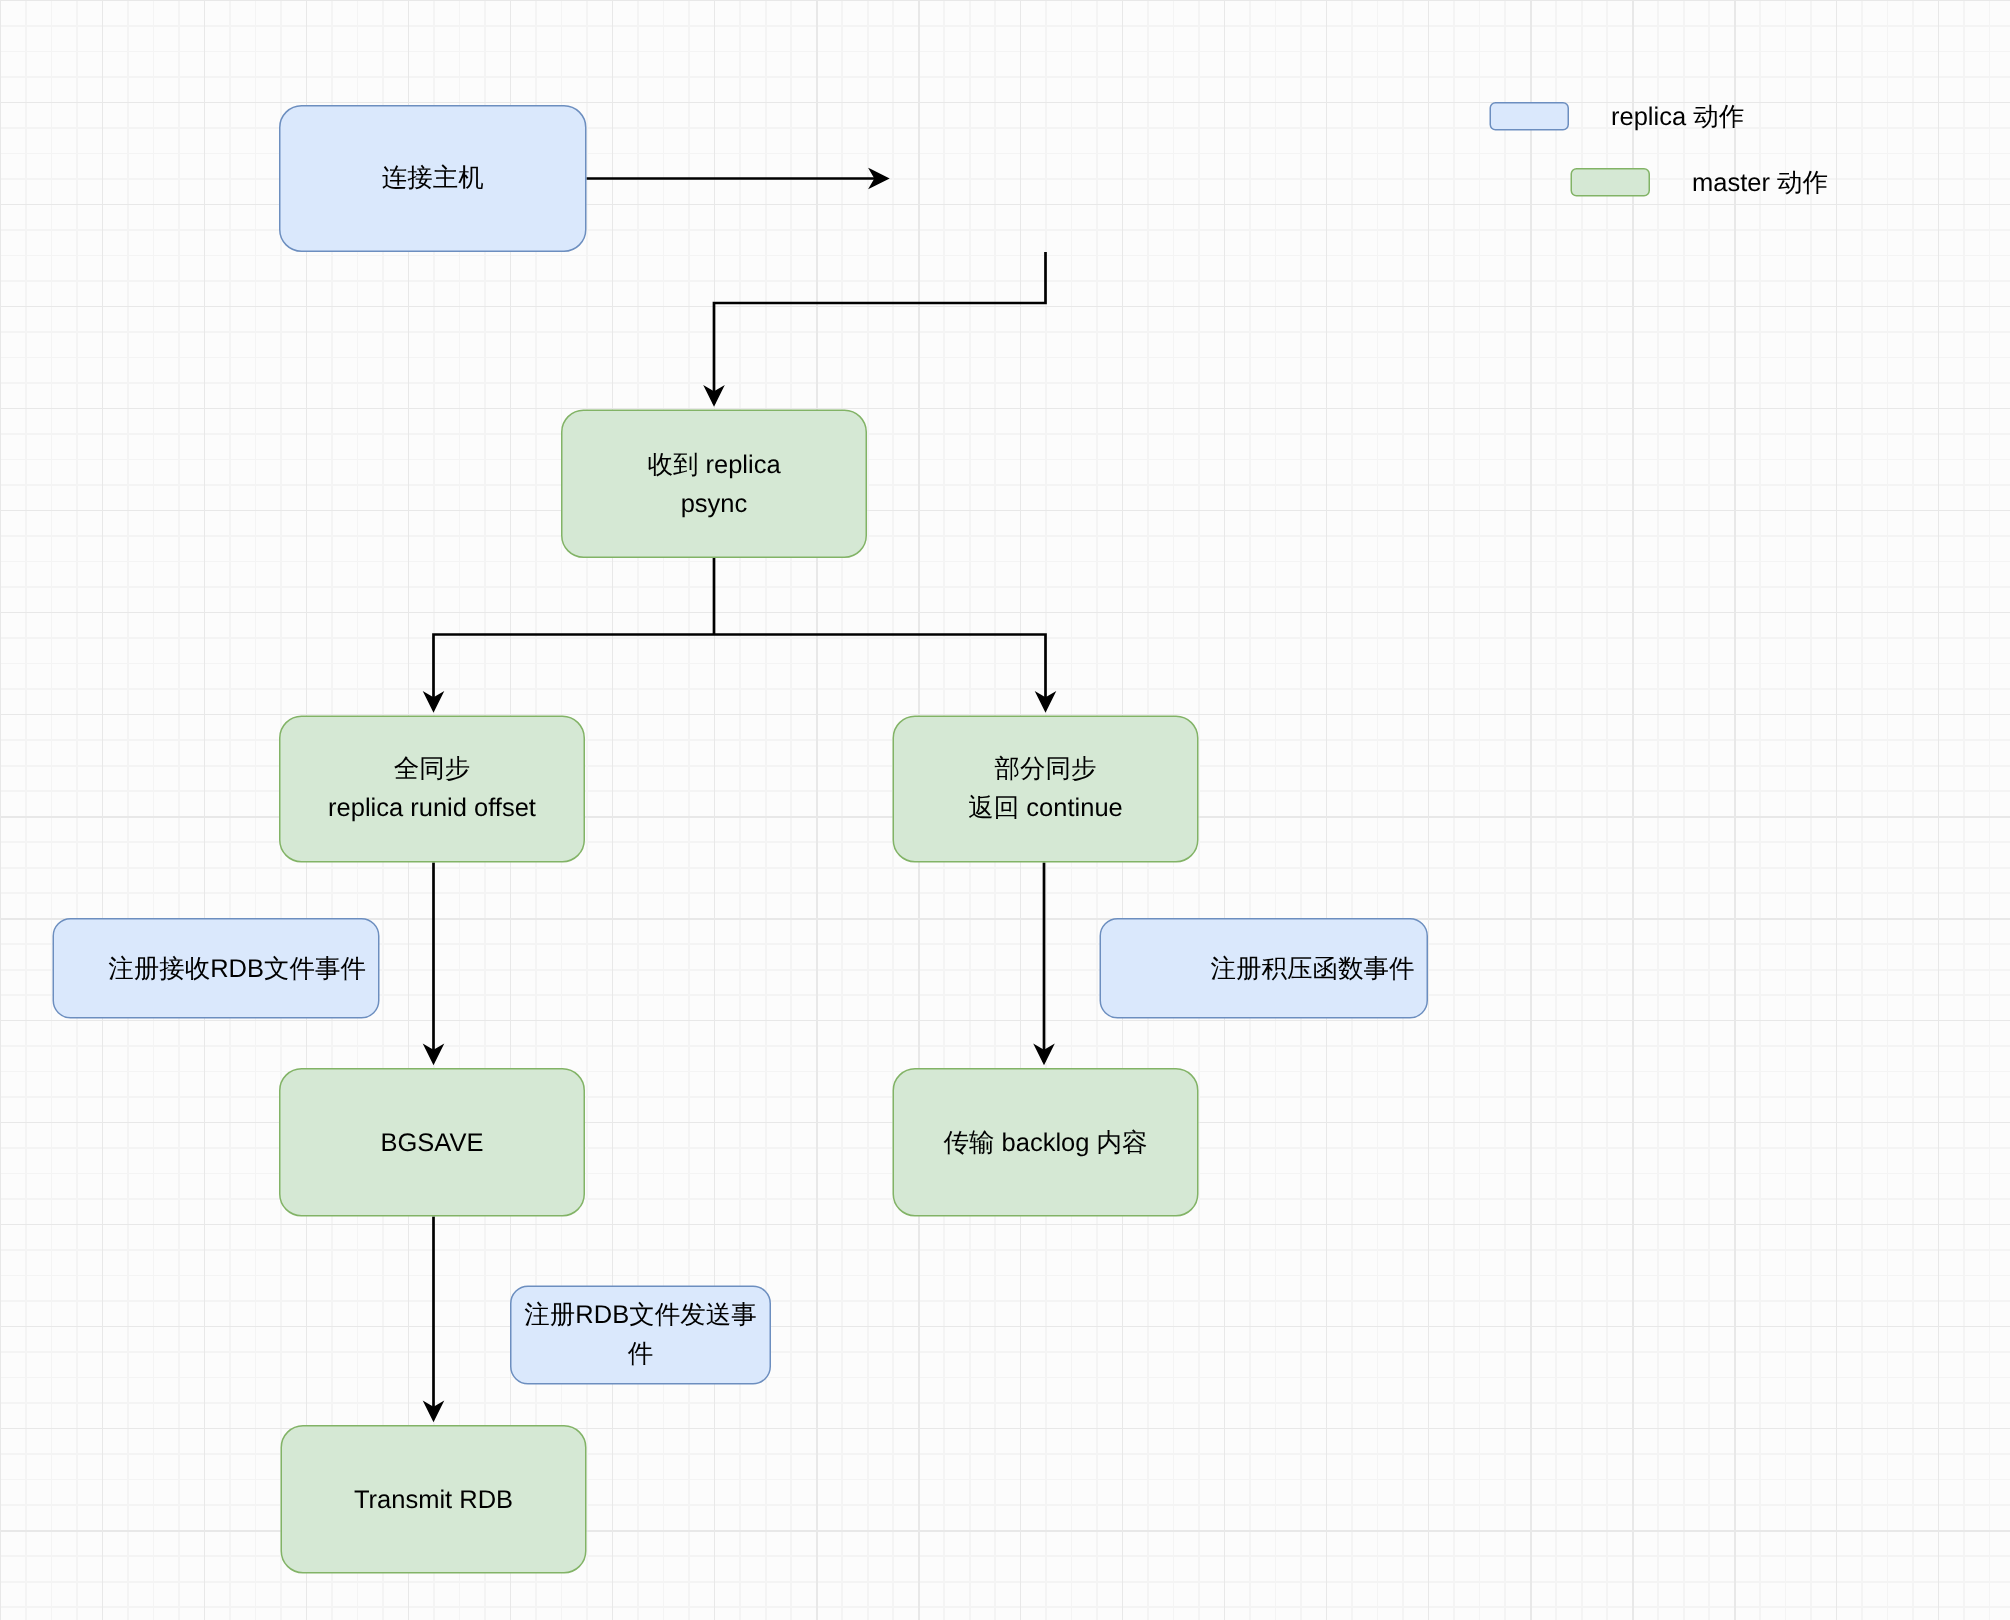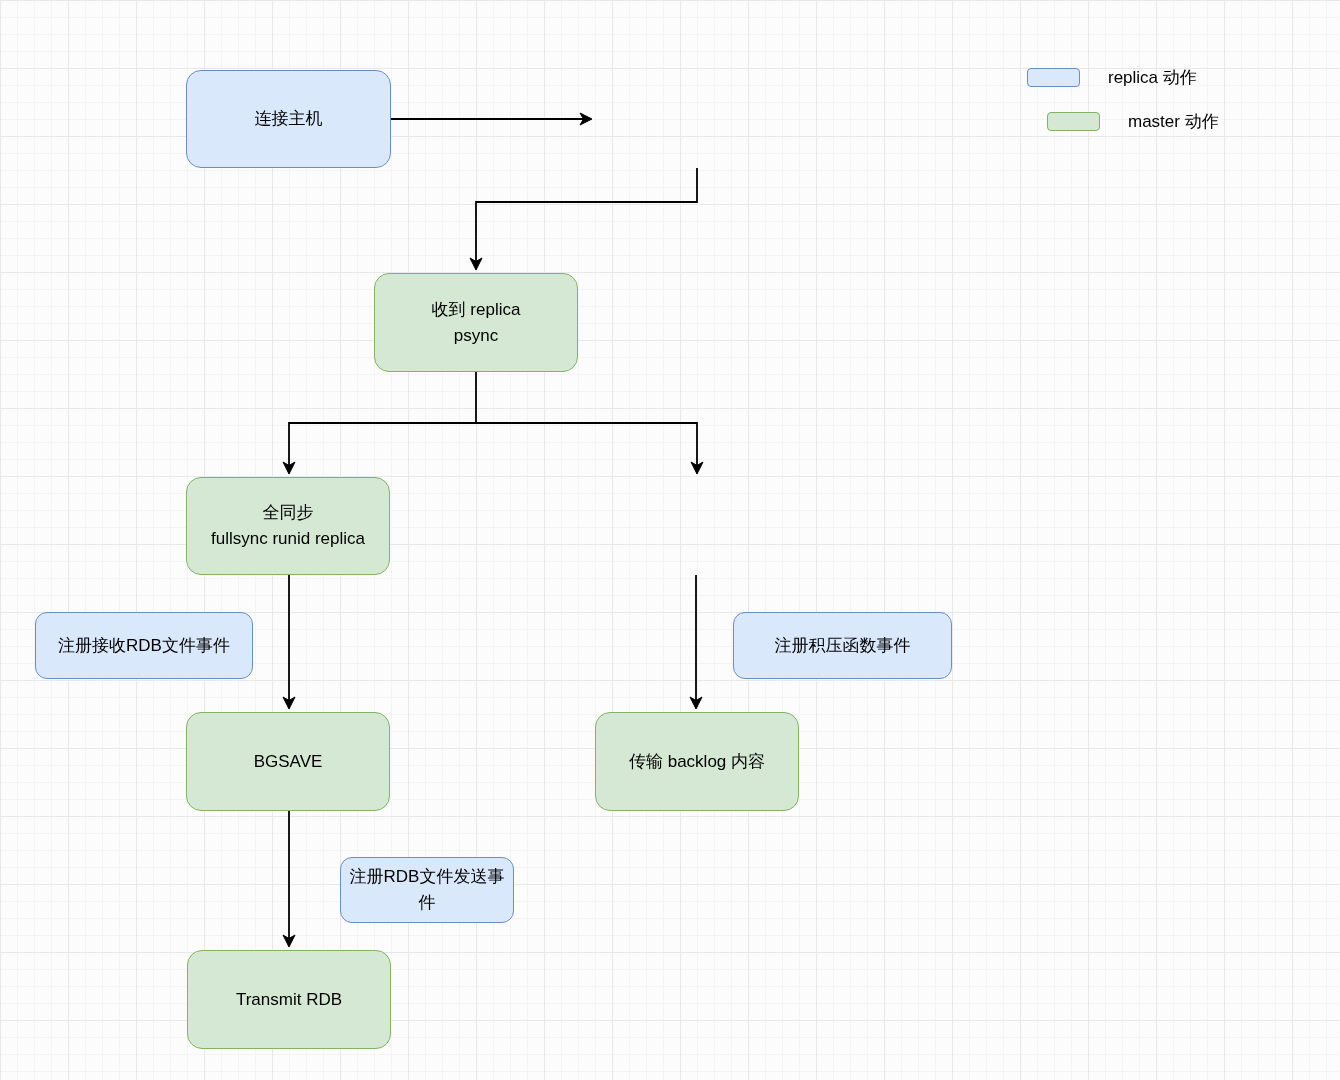--- a/index.html
+++ b/index.html
@@ -37,21 +37,21 @@
     padding:4px 8px;
   }
   .node.replica {
     background:var(--replica-fill,#dae8fc);
     border:1px solid var(--replica-stroke,#6c8ebf);
   }
   .node.master {
     background:var(--master-fill,#d5e8d4);
     border:1px solid var(--master-stroke,#82b366);
   }
-  .node.label-box { border-radius:12px; }
+  .node.label-box { border-radius:12px;justify-content:flex-end; }
   .legend-row {
     position:absolute;
     display:flex;
     align-items:center;
   }
   .swatch {
     width:53px; height:19px;
     border-radius:4px;
     box-sizing:border-box;
     margin-right:28px;
@@ -95,23 +95,27 @@
   </div>
 
 
   <div class="node master" style="left:374px;top:273px;width:204px;height:99px;text-align:center;">
     <span>收到 replica
 psync</span>
   </div>
 
   <div class="node master" style="left:186px;top:477px;width:204px;height:98px;">
     <span>全同步
-fullsync runid replica</span>
+replica runid offset</span>
   </div>
 
+  <div class="node master" style="left:595px;top:477px;width:204px;height:98px;">
+    <span>部分同步
+返回 continue</span>
+  </div>
 
   <div class="node replica label-box" style="left:35px;top:612px;width:218px;height:67px;">
     <span>注册接收RDB文件事件</span>
   </div>
 
   <div class="node replica label-box" style="left:733px;top:612px;width:219px;height:67px;">
     <span>注册积压函数事件</span>
   </div>
 
   <div class="node master" style="left:186px;top:712px;width:204px;height:99px;">
@@ -123,21 +127,21 @@
   </div>
 
   <div class="node replica label-box" style="left:340px;top:857px;width:174px;height:66px;">
     <span>注册RDB文件发送事件</span>
   </div>
 
   <div class="node master" style="left:187px;top:950px;width:204px;height:99px;">
     <span>Transmit RDB</span>
   </div>
 
-  <div class="legend-row" style="left:1027px;top:66px;">
+  <div class="legend-row" style="left:993px;top:66px;">
     <span class="swatch replica"></span>
     <span class="legend-label">replica 动作</span>
   </div>
 
   <div class="legend-row" style="left:1019px;top:110px;padding-left:28px;">
     <span class="swatch master"></span>
     <span class="legend-label">master 动作</span>
   </div>
 
 </div>

